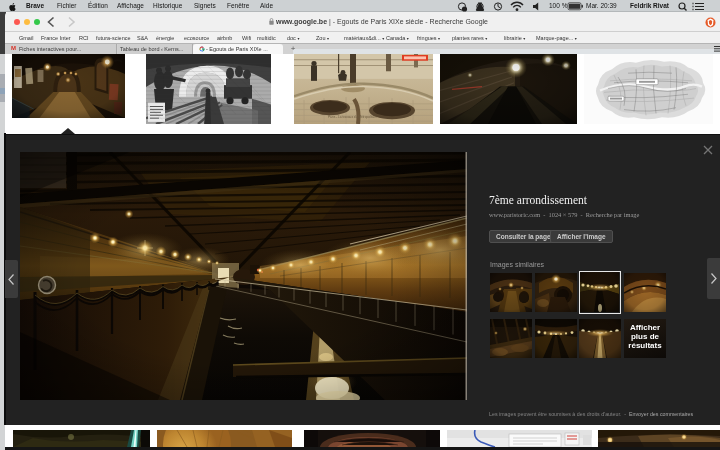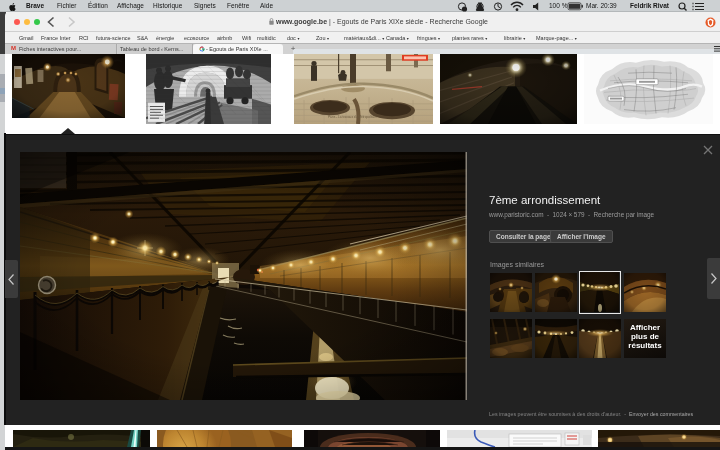--- a/index.html
+++ b/index.html
@@ -630,21 +630,21 @@
 
 <div class="abs" style="left:5px;top:260px;width:13px;height:38px;background:#3b3b3b;border-radius:0 2px 2px 0;"></div>
 <svg class="abs" style="left:7px;top:273px;" width="9" height="13" viewBox="0 0 9 13">
   <path d="M6.5 1.5 L2 6.5 L6.5 11.5" fill="none" stroke="#c8c8c8" stroke-width="1.2"></path>
 </svg>
 <div class="abs" style="left:707px;top:258px;width:13px;height:41px;background:#3b3b3b;border-radius:2px 0 0 2px;"></div>
 <svg class="abs" style="left:709px;top:272px;" width="9" height="13" viewBox="0 0 9 13">
   <path d="M2.5 1.5 L7 6.5 L2.5 11.5" fill="none" stroke="#c8c8c8" stroke-width="1.2"></path>
 </svg>
 
-<div class="abs" style="left:489px;top:194px;width:220px;color:#eee;">
+<div class="abs" style="left:489px;top:194px;width:220px;color:#eee;font-family:Liberation Serif, serif;">
   <div style="font-size:11.5px;color:#f1f1f1;">7ème arrondissement</div>
   <div style="font-size:6.4px;color:#9a9a9a;margin-top:4.5px;letter-spacing:-0.03px;">www.paristoric.com &nbsp;-&nbsp; 1024 × 579 &nbsp;-&nbsp; Recherche par image</div>
 </div>
 <div class="abs" style="left:489px;top:230px;height:13px;background:#3a3a3a;border:1px solid #4f4f4f;border-radius:2px;font-size:6.5px;font-weight:bold;color:#ccc;line-height:11px;padding:0 6px;">Consulter la page</div>
 <div class="abs" style="left:550px;top:230px;height:13px;background:#3a3a3a;border:1px solid #4f4f4f;border-radius:2px;font-size:6.5px;font-weight:bold;color:#ccc;line-height:11px;padding:0 6px;">Afficher l'image</div>
 
 <div class="abs" style="left:490px;top:261px;font-size:7px;color:#999;">Images similaires</div>
 
 <div class="abs" style="left:490px;top:273px;width:42px;height:39px;" id="s1">
 <svg width="42" height="39" viewBox="0 0 42 39">

